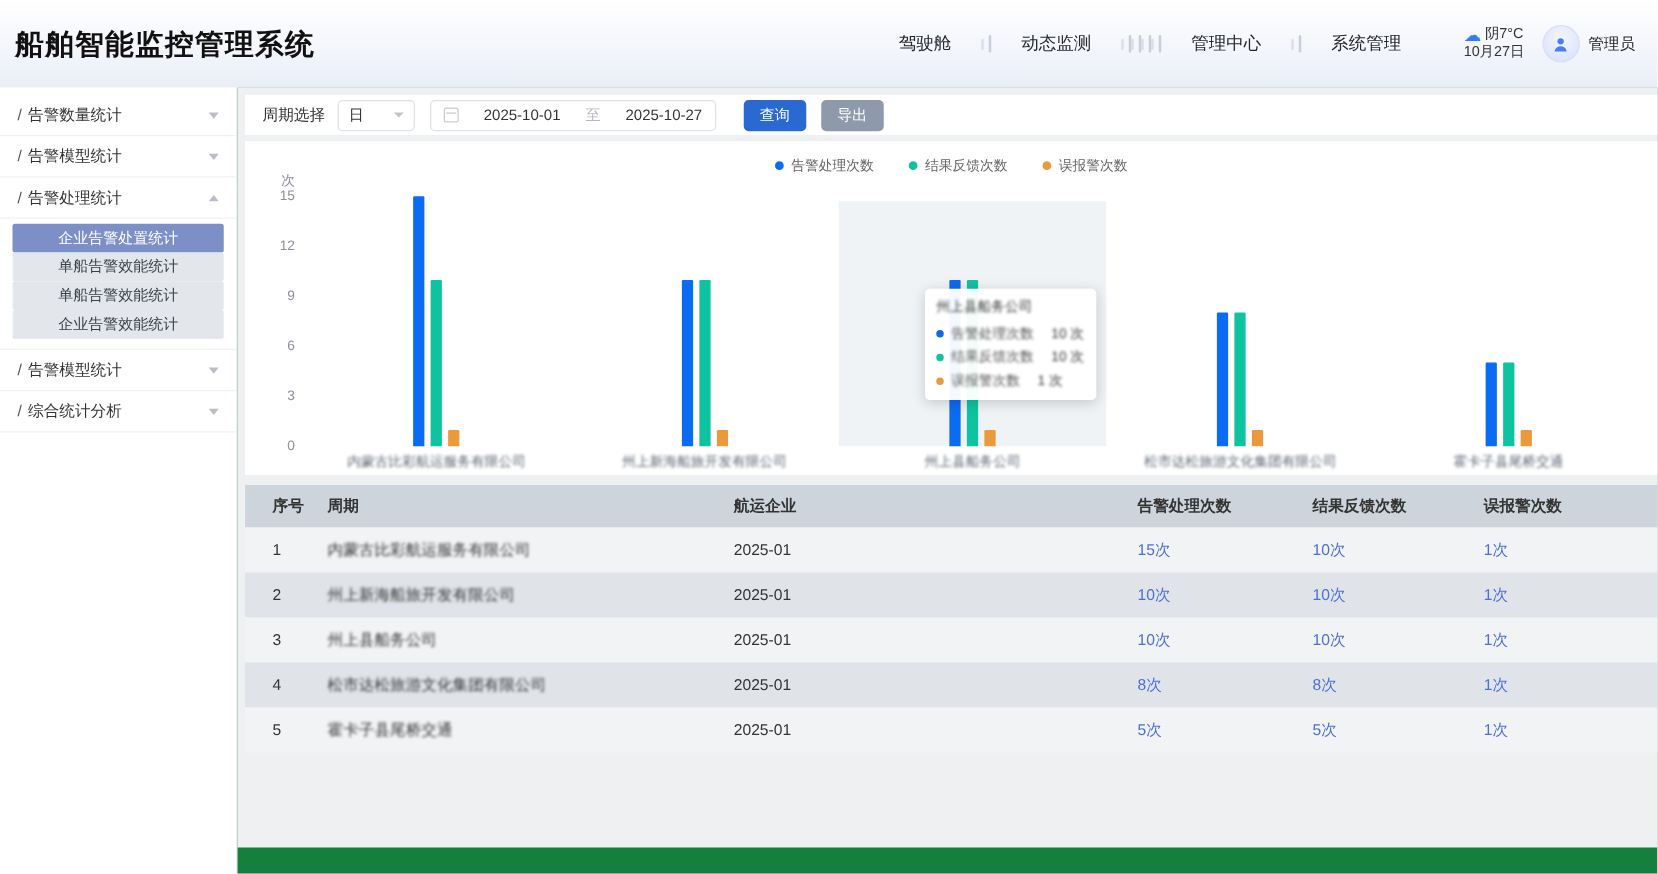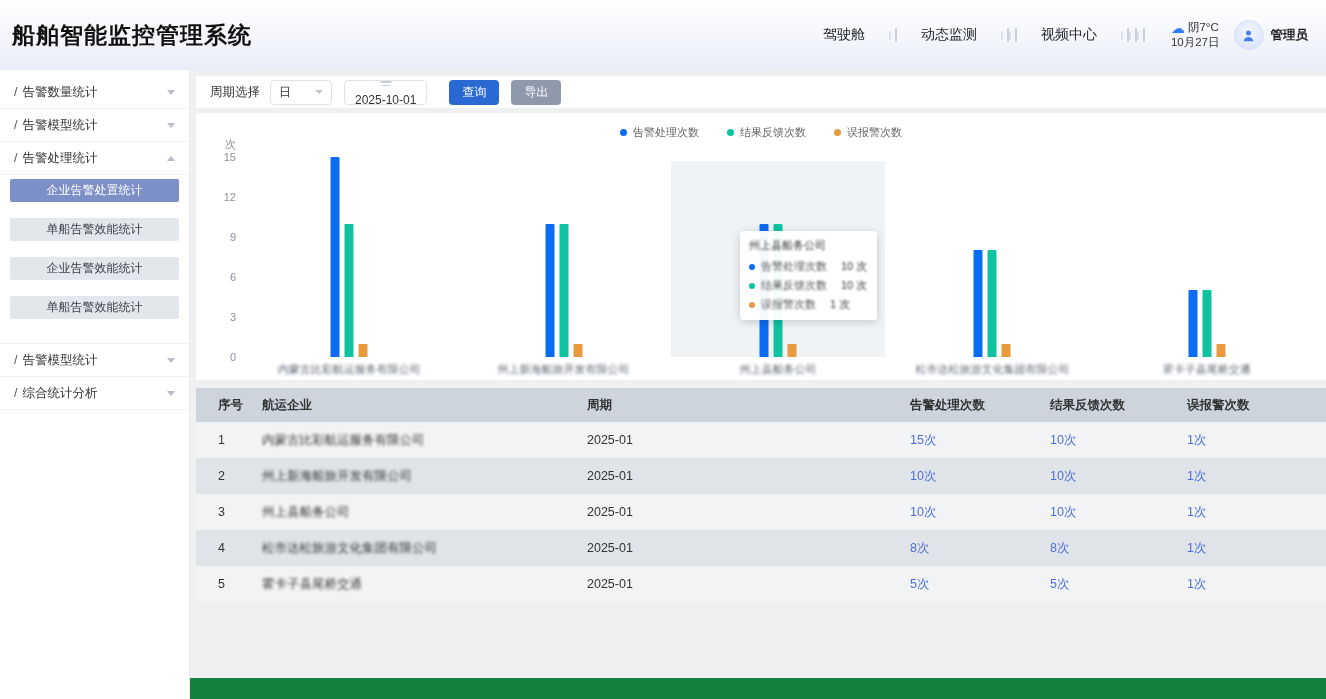--- a/index.html
+++ b/index.html
@@ -22,50 +22,50 @@
   .nav-sep i:first-child { height:9px; opacity:.6; }
   .nav-sep i:last-child { height:14px; }
   .weather { display:flex; flex-direction:column; font-size:11.5px; color:#333; line-height:15px;
              margin-right:14px; white-space:nowrap; }
   .weather .w1 { display:flex; align-items:center; gap:3px; }
   .cloud { color:#2f7df6; font-size:14px; line-height:12px; }
   .user { display:flex; align-items:center; gap:7px; }
   .avatar { width:30px; height:30px; border-radius:50%;
             background:radial-gradient(circle at 50% 35%, #f3f6ff 0%, #dfe6fb 70%, #cdd8f8 100%);
             border:1px solid #d8e0f8; display:flex; align-items:center; justify-content:center; }
-  .user-label { font-size:12.5px; color:#222; font-weight:700; }
+  .user-label { font-size:12.5px; color:#222; font-weight:400; }
 
   
   .body-row { display:flex; height:629px; }
   .sidebar { width:190px; background:#fff; border-right:1px solid #e8eaee; padding-top:6px; }
   .side-group { }
   .side-group-row { height:33px; display:flex; align-items:center; padding:0 14px;
                     font-size:12.5px; color:#333; cursor:pointer; border-bottom:1px solid #f1f2f5; }
   .side-slash { color:#555; margin-right:5px; }
   .chev { margin-left:auto; width:0; height:0; border-left:4px solid transparent; border-right:4px solid transparent; }
   .chev.down { border-top:5px solid #b9bec9; }
   .chev.up { border-bottom:5px solid #b9bec9; }
   .side-children { padding:4px 0 8px 0; border-bottom:1px solid #f1f2f5; }
-  .side-pill { height:23px; margin:0 10px 16px 10px; background:#e3e7ec; border-radius:2px;
+  .side-pill { height:23px; margin:0 10px 0 10px; background:#e3e7ec; border-radius:2px;
                display:flex; align-items:center; justify-content:center; font-size:12px; color:#3a3f47;
                cursor:pointer; }
   .side-pill.selected { background:#7c90c7; color:#fff; }
 
   .main { flex:1; background:#15803d; }
   .gray-panel { height:608px; background:#eef0f2; padding:6px 0 0 6px; }
 
   
   .filter-card { height:32px; background:#fff; display:flex; align-items:center; padding-left:14px; }
   .filter-label { font-size:12.5px; color:#333; margin-right:10px; }
   .select { width:62px; height:25px; border:1px solid #dfe3e8; border-radius:4px; background:#fff;
             display:flex; align-items:center; padding:0 8px; font-size:12px; color:#333; cursor:pointer; }
   .select .chev2 { margin-left:auto; width:0; height:0; border-left:4px solid transparent;
                    border-right:4px solid transparent; border-top:4px solid #c0c4cc; }
   .date-range { height:25px; margin-left:12px; border:1px solid #dfe3e8; border-radius:4px; background:#fff;
-                display:flex; align-items:center; padding:0 10px; gap:10px; font-size:12px; color:#333; cursor:pointer;flex-direction:column; }
+                display:flex; align-items:center; padding:0 10px; gap:20px; font-size:12px; color:#333; cursor:pointer; }
   .date-sep { color:#b4b9c2; }
   .cal-icon { width:12px; height:12px; border:1px solid #c8ccd4; border-radius:2px; position:relative; }
   .cal-icon:before { content:""; position:absolute; left:1px; right:1px; top:3px; height:1px; background:#c8ccd4; }
   .btn { height:25px; border:none; border-radius:4px; color:#fff; font-size:12px; padding:0 13px;
          cursor:pointer; font-family:inherit; }
   .btn-query { background:#2a69d2; margin-left:22px; }
   .btn-export { background:#8e99ab; margin-left:12px; }
 
   
   .chart-card { position:relative; height:267px; background:#fff; margin-top:5px; }
@@ -116,33 +116,34 @@
       </span>
       <div class="nav-item">动态监测</div>
       <span class="nav-sep">
         <i></i>
         <i></i>
       </span>
       <span class="nav-sep">
         <i></i>
         <i></i>
       </span>
-      <div class="nav-item">视频中心</div>
-      <span class="nav-sep">
-        <i></i>
-        <i></i>
-      </span>
-      <span class="nav-sep">
-        <i></i>
-        <i></i>
-      </span>
-      <span class="nav-sep">
-        <i></i>
-        <i></i>
-      </span>
+      <span class="nav-sep">
+        <i></i>
+        <i></i>
+      </span>
+      <span class="nav-sep">
+        <i></i>
+        <i></i>
+      </span>
+      <div class="nav-item">管理中心</div>
+      <span class="nav-sep">
+        <i></i>
+        <i></i>
+      </span>
+      <div class="nav-item">系统管理</div>
     </div>
   <div class="weather">
     <span class="w1">
       <span class="cloud">☁</span>
       <span>阴7°C</span>
     </span>
     <span>10月27日</span>
   </div>
   <div class="user">
     <span class="avatar">
@@ -173,22 +174,22 @@
       </div>
       <div class="side-group">
         <div class="side-group-row">
           <span class="side-slash">/</span>
           <span>告警处理统计</span>
           <span class="chev up"></span>
         </div>
         <div class="side-children">
           <div class="side-pill selected">企业告警处置统计</div>
           <div class="side-pill">单船告警效能统计</div>
+          <div class="side-pill">单船告警效能统计</div>
           <div class="side-pill">企业告警效能统计</div>
-          <div class="side-pill">单船告警效能统计</div>
         </div>
       </div>
       <div class="side-group">
         <div class="side-group-row">
           <span class="side-slash">/</span>
           <span>告警模型统计</span>
           <span class="chev down"></span>
         </div>
       </div>
       <div class="side-group">
@@ -300,22 +301,22 @@
               <span class="tt-dot" style="background: rgb(232, 154, 60);"></span>
               <span class="blurred-soft">误报警次数</span>
               <span class="tt-val blurred-soft">1 次</span>
             </div>
           </div>
         </div>
 
       <div class="table-wrap" id="tableWrap">
           <div class="t-row t-head">
             <div>序号</div>
+            <div>周期</div>
             <div>航运企业</div>
-            <div>周期</div>
             <div>告警处理次数</div>
             <div>结果反馈次数</div>
             <div>误报警次数</div>
           </div>
           <div class="t-row t-body-row odd">
             <div>1</div>
             <div class="t-company">内蒙古比彩航运服务有限公司</div>
             <div>2025-01</div>
             <div class="t-link">15次</div>
             <div class="t-link">10次</div>

